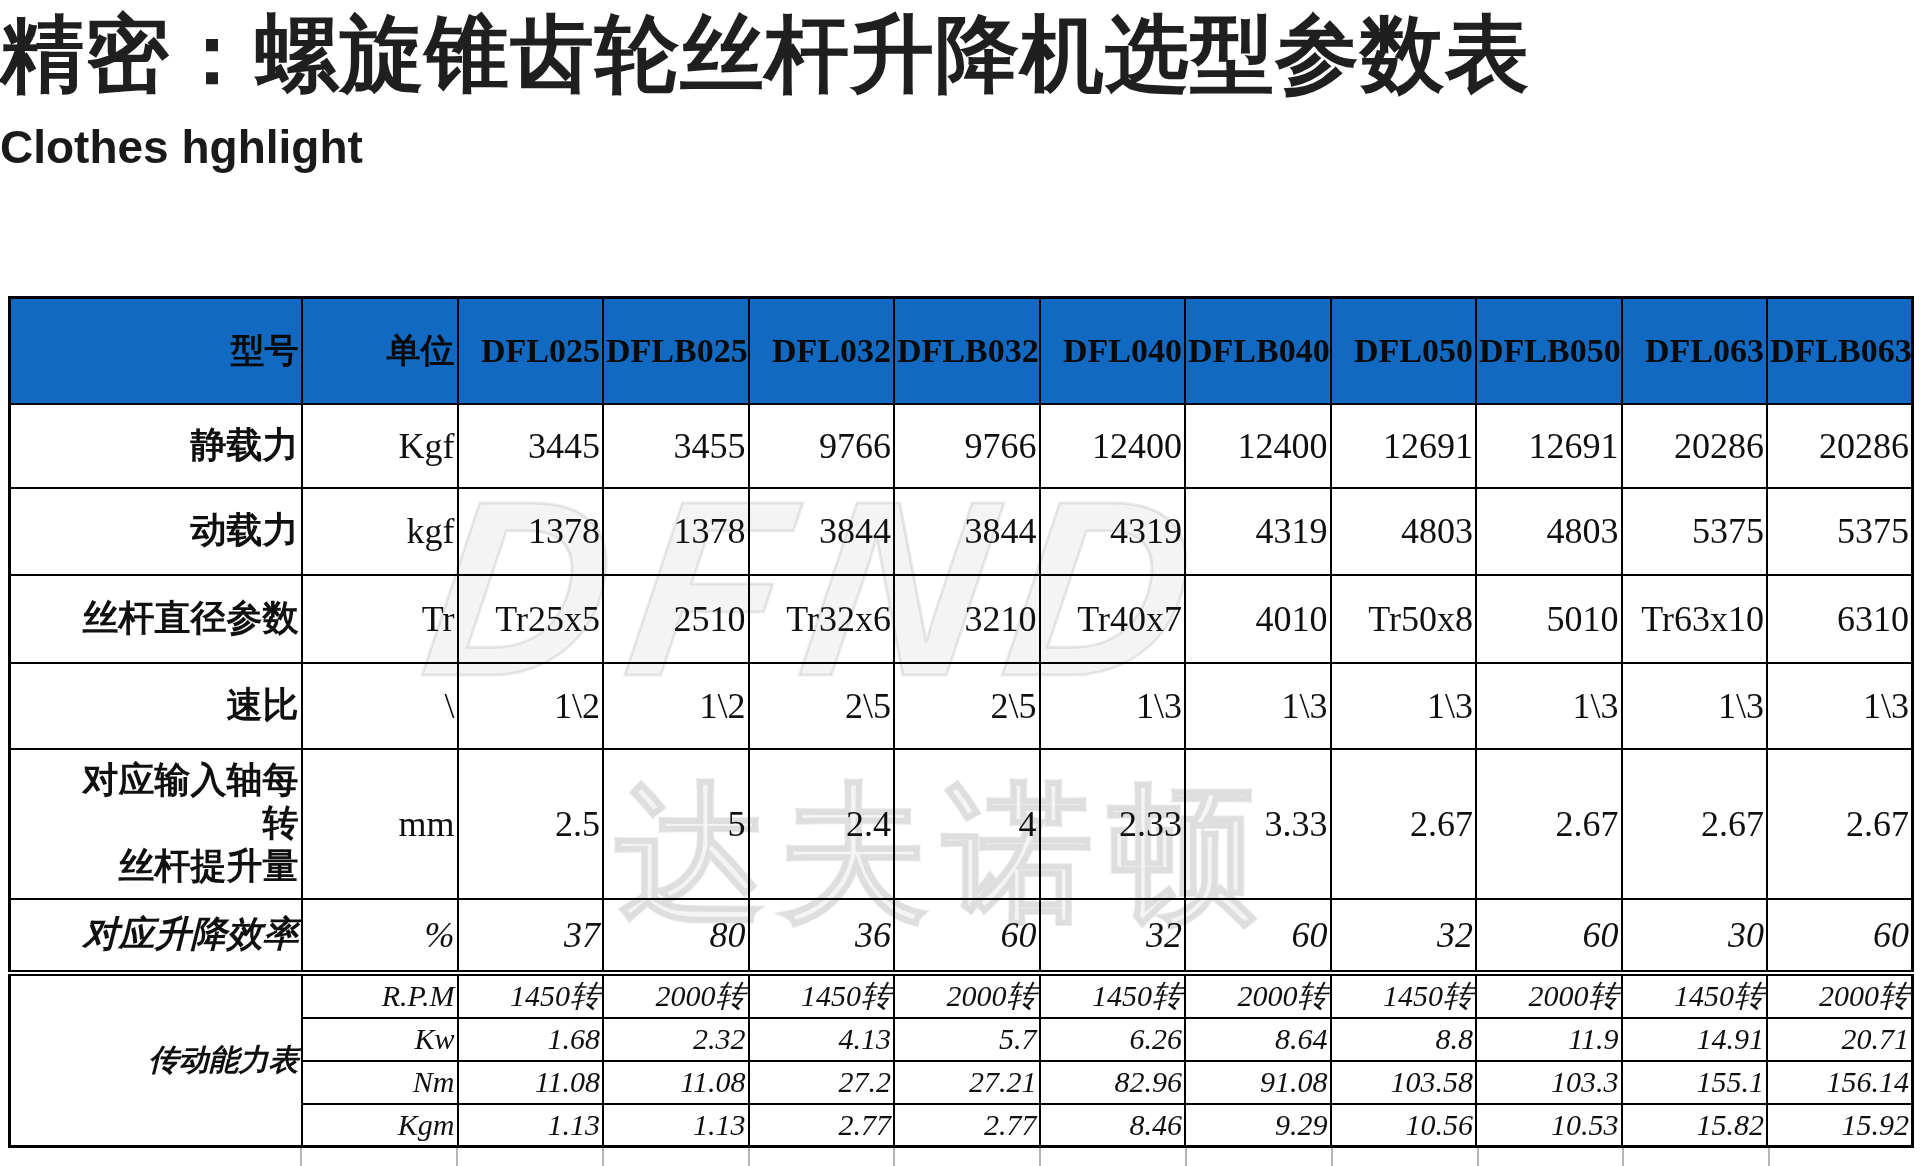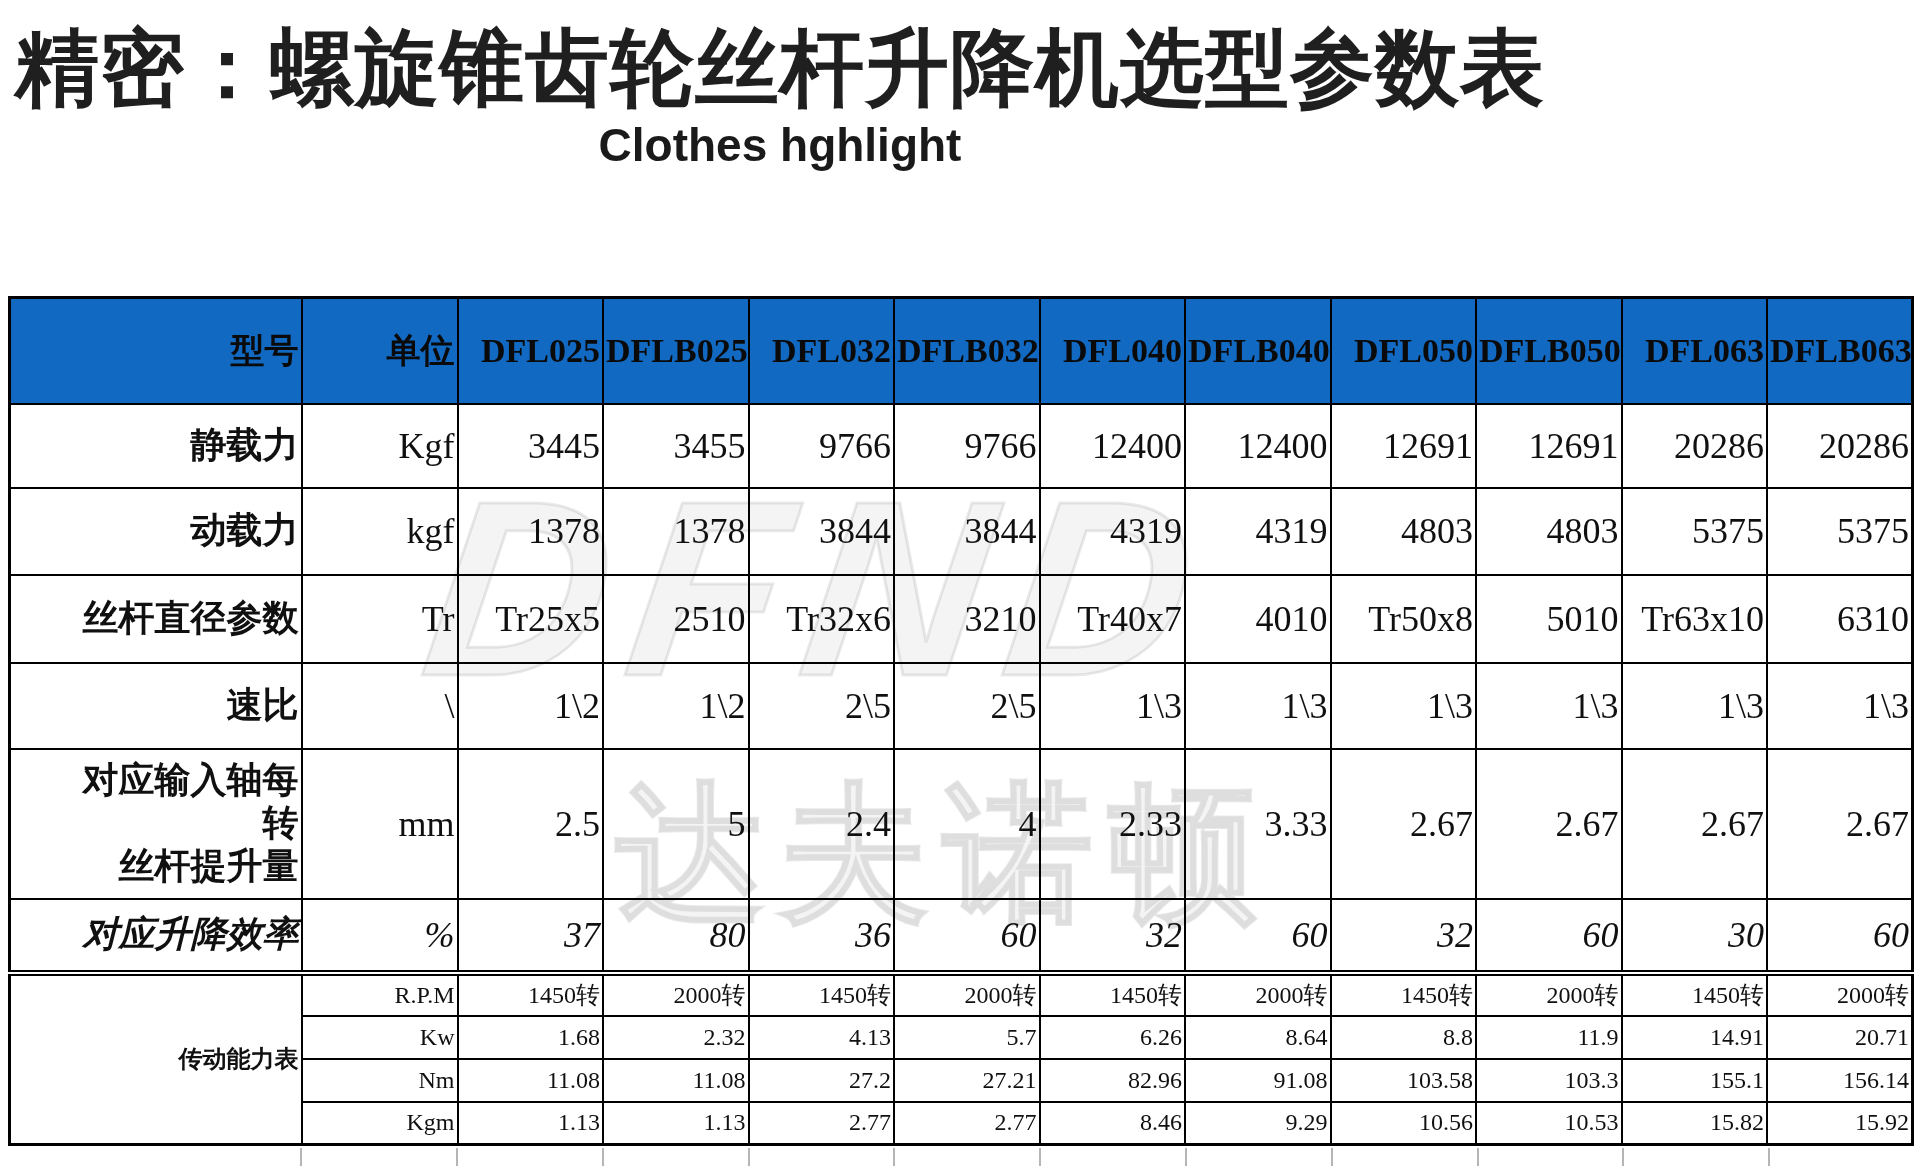--- a/index.html
+++ b/index.html
@@ -7,35 +7,35 @@
   body {
     width:1920px; height:1166px;
     background:#ffffff;
     position:relative;
     overflow:hidden;
     font-family:"Liberation Serif","DejaVu Serif",serif;
   }
 
   
   .header-wrap {
-    position:absolute; top:22px; left:0; width:1560px;
-    text-align:center; z-index:3;
+    position:absolute; top:8px; left:0; width:1560px;
+    z-index:3;
   }
   .title {
     margin:0;
     font-family:"Liberation Sans","DejaVu Sans",sans-serif;
     font-weight:900;
     font-size:84px;
     line-height:1.1;
     color:#1f1f1f;
     letter-spacing:1px;
     white-space:nowrap;
   }
   .subtitle {
-    margin:4px 0 0 0;
+    margin:20px 0 0 0;
     font-family:"Liberation Sans","DejaVu Sans",sans-serif;
     font-weight:700;
     font-size:46px;
     color:#1a1a1a;
   }
 
   
   .watermark-logo, .watermark-cjk {
     position:absolute;
     z-index:1;
@@ -94,21 +94,21 @@
     white-space:pre-line;
     line-height:1.2;
   }
   .spec tbody tr:nth-child(1) { height:84px; }
   .spec tbody tr:nth-child(2) { height:87px; }
   .spec tbody tr:nth-child(3) { height:88px; }
   .spec tbody tr:nth-child(4) { height:86px;margin-top:16px; }
   .spec tbody tr:nth-child(5) { height:150px;margin-top:48px; }
   .spec tbody tr:nth-child(6) { height:74px;font-style:italic; }
   .spec tbody tr.cap { height:43px; }
-  .spec tbody tr.cap td { font-size:24px; }
+  .spec tbody tr.cap td { font-size:30px;font-style:italic; }
   .spec tbody tr.cap-first td { border-top:6px double #000; }
 
   
   .stub {
     position:absolute;
     top:1148px; height:18px; width:2px;
     background:#b5b5b5;
     z-index:2;
   }
 </style>

